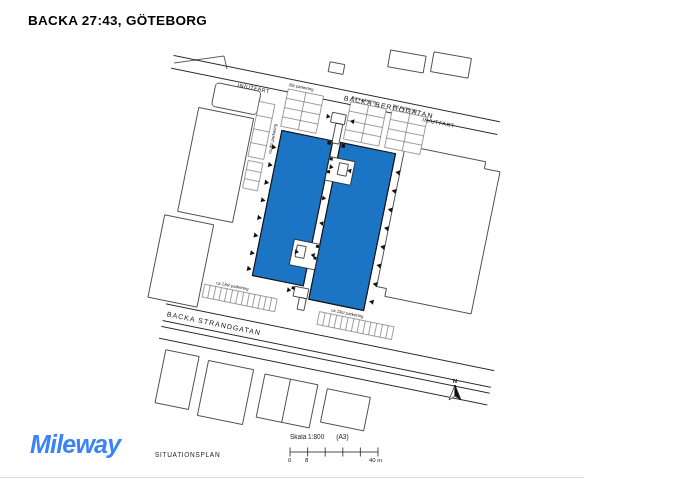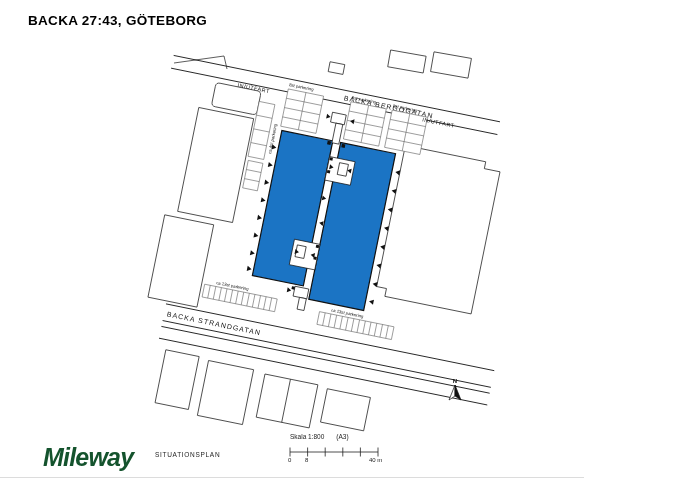--- a/index.html
+++ b/index.html
@@ -2,22 +2,22 @@
 <html><head>
 <meta charset="utf-8">
 <style>
   html,body{margin:0;padding:0;background:#fff;}
   body{width:700px;height:490px;font-family:"Liberation Sans",sans-serif;}
   .page{position:relative;width:584px;height:490px;background:#fff;overflow:hidden;}
   .title{position:absolute;left:28px;top:13px;margin:0;font-size:13.5px;font-weight:bold;
          letter-spacing:.3px;color:#000;}
   .plan-svg{position:absolute;left:0;top:0;width:700px;height:490px;}
   svg text{font-family:"Liberation Sans",sans-serif;fill:#111;}
-  .logo{position:absolute;left:30px;top:430px;margin:13px;font-size:25px;font-weight:bold;
-        font-style:italic;letter-spacing:-.8px;color:#14532d;}
+  .logo{position:absolute;left:30px;top:430px;margin:0;font-size:25px;font-weight:bold;
+        font-style:italic;letter-spacing:-.8px;color:#3b82f6;}
   .doc-type{position:absolute;left:155px;top:451px;font-size:6.5px;letter-spacing:.7px;color:#222;}
   .scale-label{position:absolute;left:290px;top:433px;font-size:6.5px;color:#222;}
   .scale-paper{margin-left:12px;}
   .scale-ruler{position:absolute;left:288px;top:444px;}
   .tick{position:absolute;font-size:6px;color:#222;top:457px;}
   .tick0{left:288px;} .tick8{left:305px;} .tick40{left:369px;}
   .date{position:absolute;left:636px;top:450px;font-size:6.5px;color:#222;}
   .bottom-rule{position:absolute;left:0;top:477px;width:700px;height:1px;background:#dcdcdc;}
 </style>
 </head>

